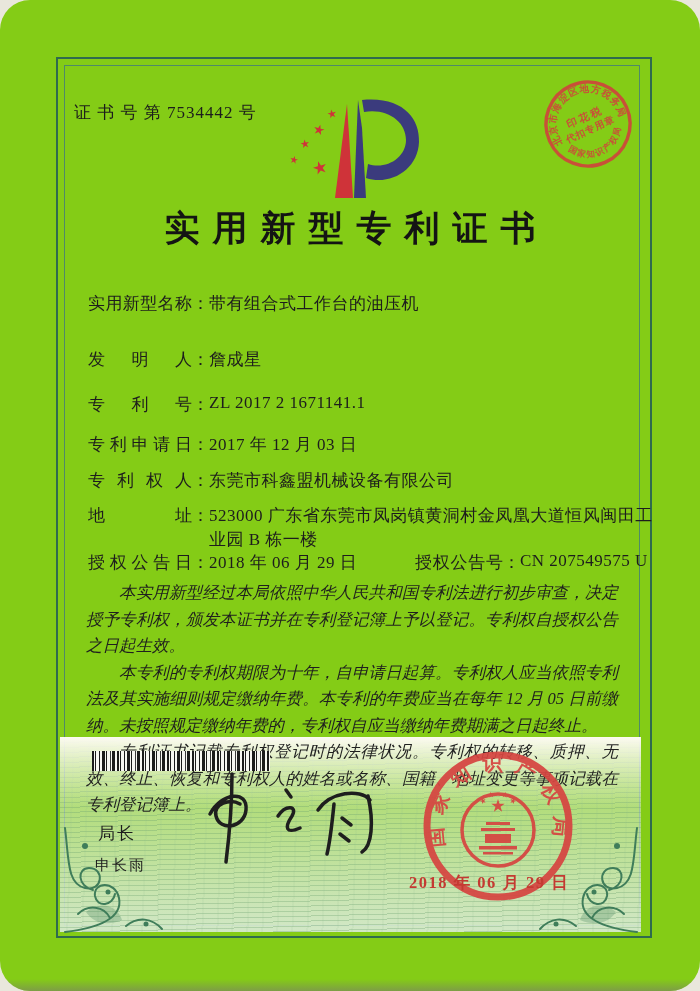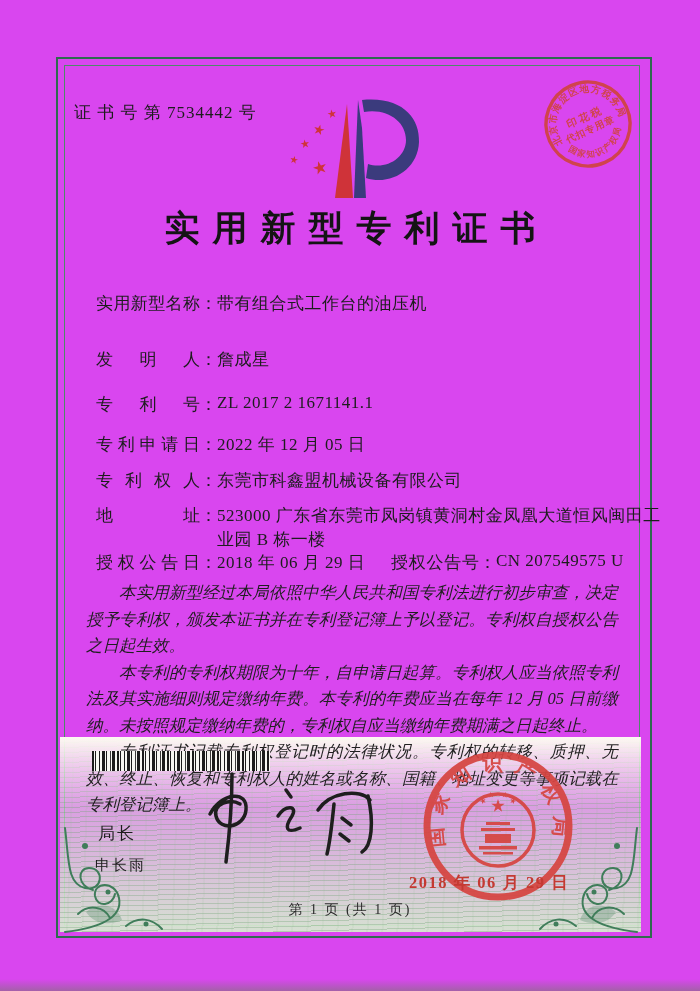--- a/index.html
+++ b/index.html
@@ -1,19 +1,19 @@
 <!DOCTYPE html>
 <html><head>
 <meta charset="utf-8">
 <style>
   html,body{margin:0;padding:0;background:#e9e7dc;}
   .page{
     position:relative;width:700px;height:991px;margin:0 auto;
-    background:#d946ef;overflow:hidden;
-    font-family:"Liberation Serif","DejaVu Serif",serif;color:#222;
+    background:#84cc16;overflow:hidden;
+    font-family:"Liberation Serif","DejaVu Serif",serif;color:#222;border-radius:30px;
   }
   
   .scan-edge{position:absolute;left:0;bottom:0;width:100%;height:12px;
     background:linear-gradient(180deg,rgba(160,158,148,0),rgba(120,118,110,.55));}
   
   .frame-outer{position:absolute;left:56px;top:57px;width:592px;height:877px;
     border:2.5px solid #2f6b4e;}
   .frame-inner{position:absolute;left:64px;top:65px;width:574px;height:859px;
     border:1px solid #4f8a68;}
   
@@ -23,27 +23,27 @@
       repeating-linear-gradient(178.5deg, rgba(105,160,110,.33) 0 1px, rgba(235,244,230,0) 1px 5px),
       linear-gradient(180deg, rgba(226,239,220,.30), rgba(214,233,208,.95));
   }
   .band::before{content:"";position:absolute;left:0;top:0;width:100%;height:70px;
     background:linear-gradient(180deg,#fcfaf1 0%,rgba(252,250,241,0) 100%);}
   .cert-no{position:absolute;left:74px;top:101px;font-size:17px;letter-spacing:1px;color:#1c1c1c;}
   .logo{position:absolute;left:276px;top:94px;}
   .title{position:absolute;left:0;top:205px;width:100%;text-align:center;
     font-size:35px;font-weight:700;letter-spacing:13px;text-indent:13px;color:#141414;}
   
-  .frow{position:absolute;left:96px;font-size:17px;white-space:nowrap;color:#1d1d1d;}
+  .frow{position:absolute;left:88px;font-size:17px;white-space:nowrap;color:#1d1d1d;}
   .frow .lab{display:inline-block;width:104px;text-align:justify;text-align-last:justify;vertical-align:top;}
   .frow .colon{display:inline-block;vertical-align:top;}
   .frow .val{display:inline-block;vertical-align:top;letter-spacing:.5px;}
   .frow .val.wrap{white-space:normal;width:460px;line-height:24px;}
   .grp2{position:absolute;left:295px;top:0;white-space:nowrap;}
-  .grp2 .lab{width:88px;}
+  .grp2 .lab{width:88px;margin-left:32px;}
   
   .body-text{position:absolute;left:86px;top:580px;width:532px;
     font-size:16.5px;line-height:26.5px;text-align:justify;color:#1f1f1f;font-style:italic;}
   .body-text p{margin:0;text-indent:2em;}
   .barcode{position:absolute;left:92px;top:751px;width:178px;height:20px;
     background:repeating-linear-gradient(90deg,
       #1b1b1b 0 2px,#f7f7f2 2px 3px,#1b1b1b 3px 4px,#f7f7f2 4px 7px,
       #1b1b1b 7px 8px,#f7f7f2 8px 10px,#1b1b1b 10px 13px,#f7f7f2 13px 14px,
       #1b1b1b 14px 15px,#f7f7f2 15px 18px,#3a3a3a 18px 19px,#f7f7f2 19px 20px,
       #1b1b1b 20px 23px,#f7f7f2 23px 25px);}
@@ -128,21 +128,21 @@
   <div class="frow" style="top:292px">
     <span class="lab">实用新型名称</span><span class="colon">：</span><span class="val">带有组合式工作台的油压机</span>
   </div>
   <div class="frow" style="top:348px">
     <span class="lab">发明人</span><span class="colon">：</span><span class="val">詹成星</span>
   </div>
   <div class="frow" style="top:393px">
     <span class="lab">专利号</span><span class="colon">：</span><span class="val">ZL 2017 2 1671141.1</span>
   </div>
   <div class="frow" style="top:433px">
-    <span class="lab">专利申请日</span><span class="colon">：</span><span class="val">2022 年 12 月 05 日</span>
+    <span class="lab">专利申请日</span><span class="colon">：</span><span class="val">2017 年 12 月 03 日</span>
   </div>
   <div class="frow" style="top:469px">
     <span class="lab">专利权人</span><span class="colon">：</span><span class="val">东莞市科鑫盟机械设备有限公司</span>
   </div>
   <div class="frow" style="top:504px">
     <span class="lab">地址</span><span class="colon">：</span><span class="val wrap">523000 广东省东莞市凤岗镇黄洞村金凤凰大道恒风闽田工业园 B 栋一楼</span>
   </div>
   <div class="frow" style="top:551px;width:530px">
     <span>
       <span class="lab">授权公告日</span><span class="colon">：</span><span class="val">2018 年 06 月 29 日</span>
@@ -196,16 +196,15 @@
         <rect x="81" y="74" width="24" height="3"></rect>
         <rect x="76" y="80" width="34" height="3"></rect>
         <rect x="80" y="86" width="26" height="9"></rect>
         <rect x="74" y="98" width="38" height="3.5"></rect>
         <rect x="78" y="104" width="30" height="2.5"></rect>
       </g>
     </g>
     <text x="4" y="140" font-size="16.5" fill="#c43a32" letter-spacing="1.5" font-weight="bold">2018 年 06 月 29 日</text>
   </svg>
 
-  <div class="footer">第 1 页 (共 1 页)</div>
 
   <div class="scan-edge"></div>
 </div>
 
 </body></html>

